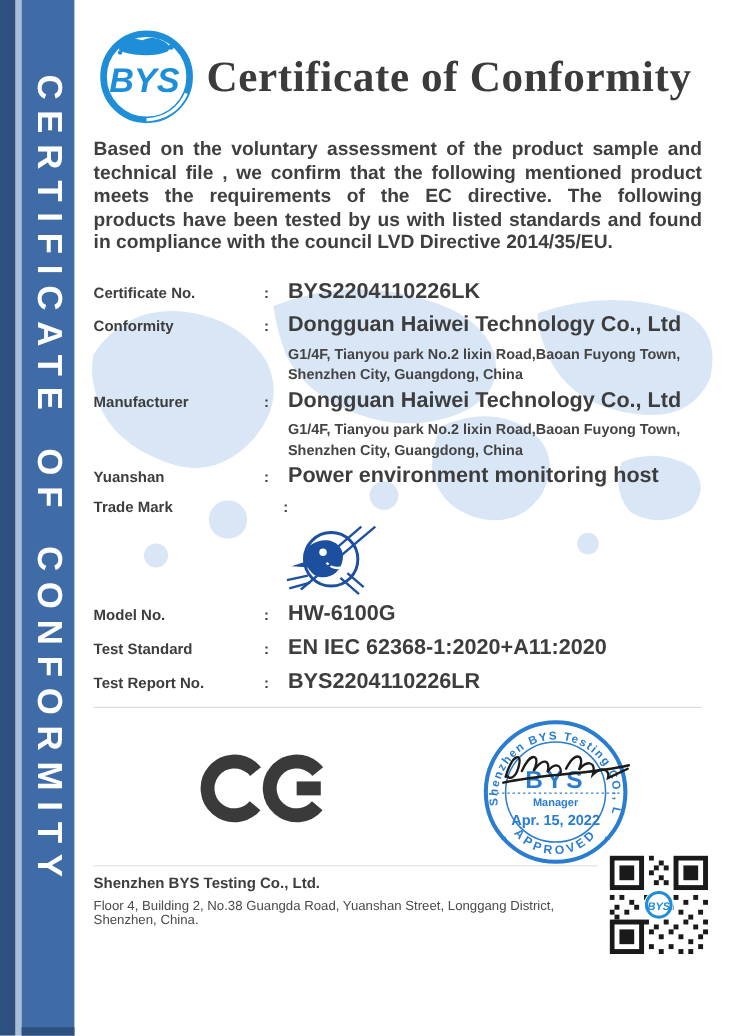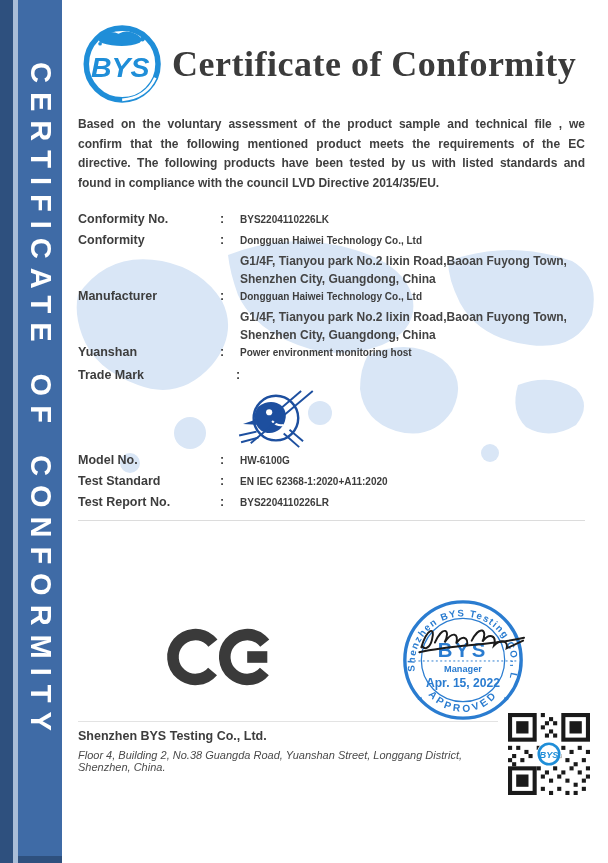--- a/index.html
+++ b/index.html
@@ -21,45 +21,45 @@
   
   .content{position:absolute;left:62px;top:0;right:0;bottom:0;padding:0 23px 0 16px;z-index:1;}
 
   .map-watermark{position:absolute;left:70px;top:233px;width:532px;height:282px;z-index:0;pointer-events:none;}
 
   .header{position:relative;margin-top:22px;display:flex;align-items:center;height:84px;z-index:1;}
   .logo{width:92px;height:82px;flex:0 0 auto;}
   .title{font-family:"Liberation Serif",serif;font-weight:700;font-size:36px;
          color:#3b3b3b;margin-left:2px;letter-spacing:0.5px;white-space:nowrap;}
 
-  .para{position:relative;z-index:1;font-size:12px;font-weight:700;line-height:19.5px;
+  .para{position:relative;z-index:1;font-size:16px;font-weight:700;line-height:19.5px;
         text-align:justify;color:#3f3f3f;}
   .p1{margin-top:9px;}
   .p2{margin-top:12px;}
 
   .rule{position:relative;z-index:1;border-top:1px solid #dcdcdc;margin-top:11px;}
 
   .fields{position:relative;z-index:1;margin-top:19px;}
   .frow{display:flex;align-items:baseline;margin-bottom:7px;}
   .flabel{width:142px;font-size:12.5px;font-weight:700;flex:0 0 auto;}
   .fcolon{width:20px;font-size:12.5px;font-weight:700;flex:0 0 auto;}
-  .fvalue{font-size:10px;font-weight:700;}
+  .fvalue{font-size:18px;font-weight:700;}
   .faddr{margin-left:162px;font-size:12px;font-weight:700;line-height:15.5px;margin-bottom:2px;color:#444;}
   .tm-wrap{margin:2px 0 2px 150px;height:62px;}
   .gap8{margin-top:9px;gap:16px;}
 
   
   .ce{position:absolute;left:166px;top:618px;width:116px;height:78px;z-index:2;}
   .stamp{position:absolute;left:400px;top:597px;width:126px;height:126px;z-index:2;overflow:visible;}
   .qr{position:absolute;left:508px;top:713px;width:82px;height:82px;z-index:2;}
 
   
   .footer{position:absolute;left:78px;right:110px;top:721px;z-index:1;border-top:1px solid #e3e3e3;padding-top:7px;}
   .f-company{font-size:12.5px;font-weight:700;color:#3d3d3d;}
-  .f-address{font-size:11px;margin-top:6px;color:#4a4a4a;font-style:italic;}
+  .f-address{font-size:11px;margin-top:6px;color:#4a4a4a;}
   .f-contacts{display:flex;margin-top:6px;font-size:11px;color:#4a4a4a;align-items:baseline;}
   .f-phone{width:168px;flex:0 0 auto;}
   .f-email{width:152px;flex:0 0 auto;}
   .f-icon{margin-right:5px;}
 </style>
 </head>
 <body>
 
 <div class="page">
 
@@ -97,21 +97,21 @@
         <text x="46" y="58" text-anchor="middle" font-family="Liberation Sans, sans-serif" font-size="31" font-weight="900" font-style="italic" fill="#1f8ed8">BYS</text>
       </svg>
       <div class="title">Certificate of Conformity</div>
     </div>
 
     <div class="para p1">Based on the voluntary assessment of the product sample and technical file , we confirm that the following mentioned product meets the requirements of the EC directive. The following products have been tested by us with listed standards and found in compliance with the council LVD Directive 2014/35/EU.</div>
 
     <div class="fields">
 
       <div class="frow">
-        <div class="flabel">Conformity No.</div>
+        <div class="flabel">Certificate No.</div>
         <div class="fcolon">:</div>
         <div class="fvalue">BYS2204110226LK</div>
       </div>
 
       <div class="frow">
         <div class="flabel">Conformity</div>
         <div class="fcolon">:</div>
         <div class="fvalue">Dongguan Haiwei Technology Co., Ltd</div>
       </div>
       <div class="faddr">G1/4F, Tianyou park   No.2   lixin Road,Baoan Fuyong Town,</div>

